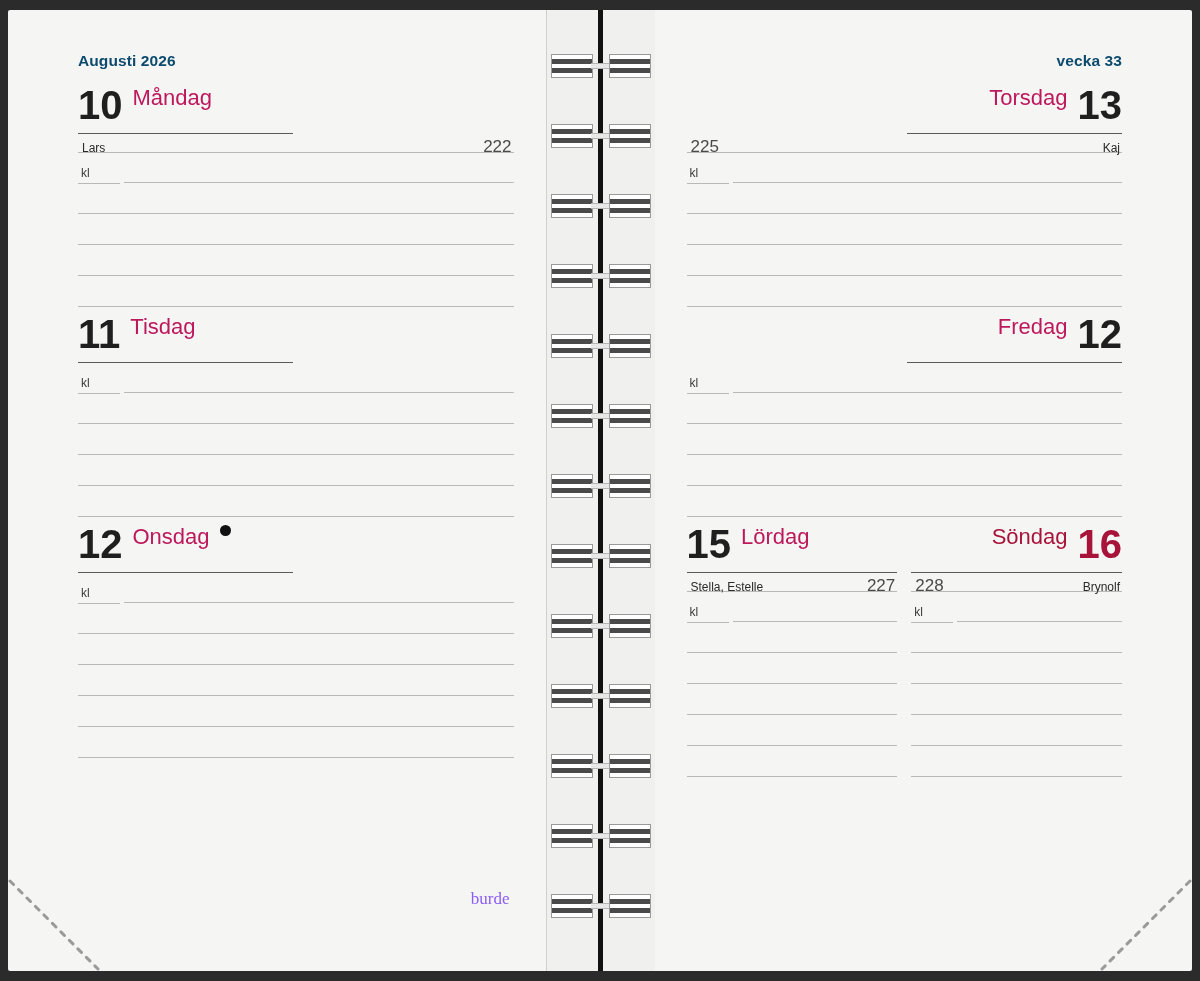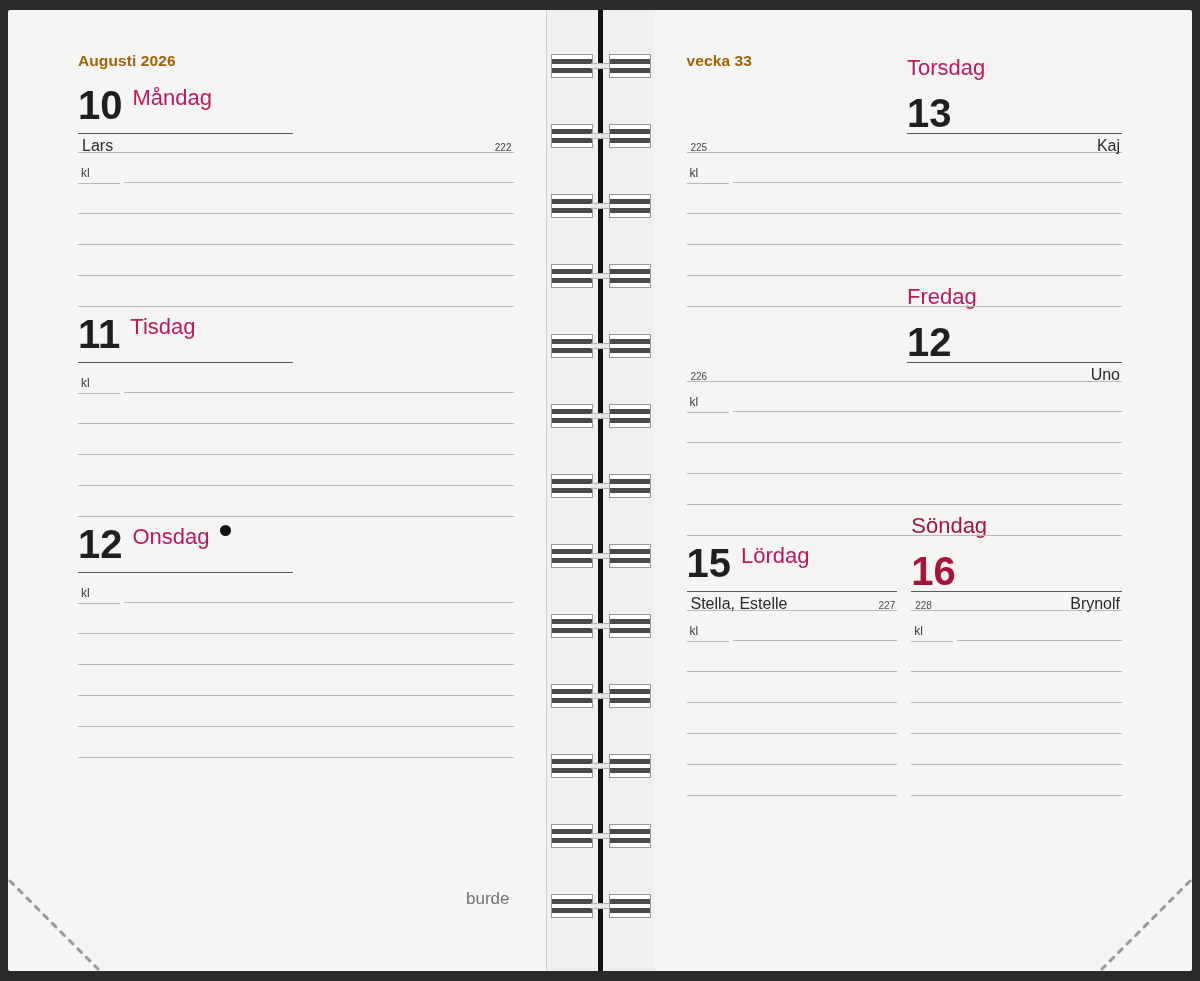--- a/index.html
+++ b/index.html
@@ -95,41 +95,41 @@
     box-sizing: border-box;
   }
 
   
   .page-head {
     display: flex;
     align-items: baseline;
     height: 22px;
     margin-bottom: 12px;
   }
-  .page-head.rightalign { justify-content: flex-start; }
+  .page-head.rightalign { justify-content: flex-end; }
   .month-label, .week-label {
     font-size: 15.5px;
     font-weight: bold;
-    color: #a16207;
+    color: #0c4a6e;
     letter-spacing: 0.1px;
   }
 
   
   .day {
     margin-bottom: 8px;
   }
   .day-title {
     display: flex;
     align-items: flex-start;
     gap: 10px;
     height: 46px;
     border-bottom: 1.5px solid #5a5a5a;
     padding-bottom: 1px;
   }
-  .day-title.right { justify-content: flex-end; flex-direction: column; }
+  .day-title.right { justify-content: flex-end; }
   .day-num {
     font-size: 40px;
     font-weight: bold;
     color: #1f1f1f;
     line-height: 0.95;
     font-family: "Liberation Sans", sans-serif;
   }
   .day-name {
     font-size: 22px;
     color: #be185d;
@@ -152,24 +152,24 @@
     justify-content: space-between;
     align-items: baseline;
     font-size: 13px;
     color: #2a2a2a;
     padding: 3px 2px 2px 4px;
     border-bottom: 1px solid #b9b9b9;
     height: 19px;
     box-sizing: border-box;
   }
   .daynum-small {
-    font-size: 10px;
+    font-size: 17px;
     color: #4a4a4a;
   }
-  .name-text { font-size: 16px; }
+  .name-text { font-size: 12px; }
 
   
   .lines { margin-top: 0; }
   .line {
     border-bottom: 1px solid #b9b9b9;
     height: 30px;
     position: relative;
   }
   .line.kl::before {
     content: "kl";
@@ -198,22 +198,22 @@
     gap: 14px;
   }
   .weekend > div { flex: 1 1 0; }
 
   
   .brand {
     position: absolute;
     right: 36px;
     bottom: 62px;
     font-size: 17px;
-    color: #737373;
-    font-family: Liberation Sans, sans-serif;
+    color: #8b5cf6;
+    font-family: Liberation Serif, serif;
   }
 
   
   .corner {
     position: absolute;
     width: 92px;
     height: 92px;
     bottom: 0;
   }
   .corner.left  { left: 0; }
@@ -380,24 +380,20 @@
           <div class="line"></div>
           <div class="line"></div>
         </div>
       </div>
 
       <div class="day">
         <div class="day-title right" style="width:215px; margin-left:auto">
           <span class="day-name">Fredag</span>
           <span class="day-num">12</span>
         </div>
-        <div class="names-row">
-          <span class="daynum-small">226</span>
-          <span class="name-text">Uno</span>
-        </div>
         <div class="lines">
           <div class="line kl"></div>
           <div class="line"></div>
           <div class="line"></div>
           <div class="line"></div>
           <div class="line"></div>
         </div>
       </div>
 
       <div class="weekend">

